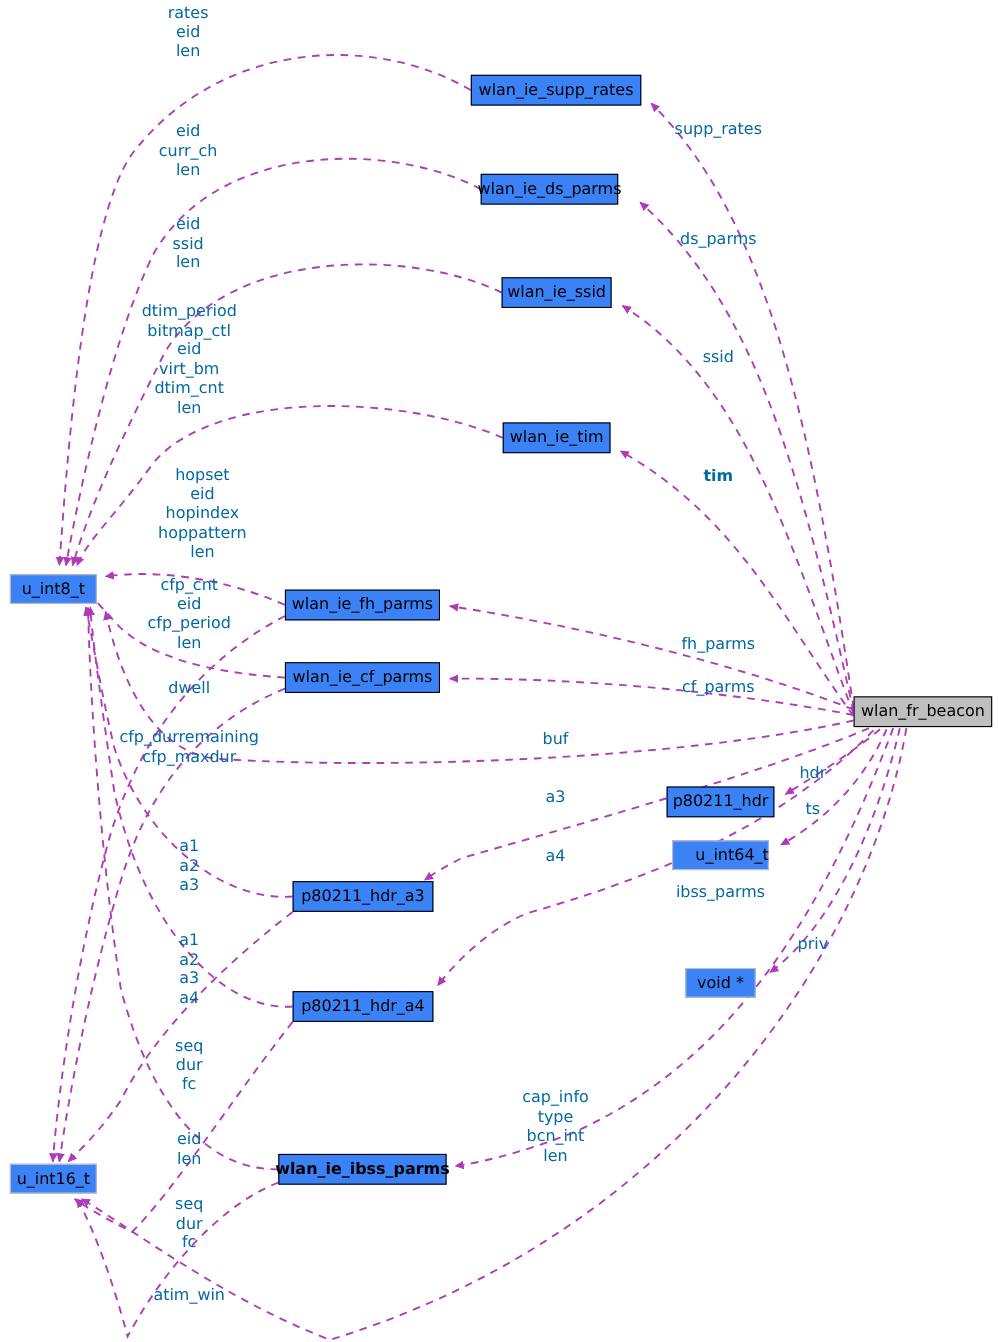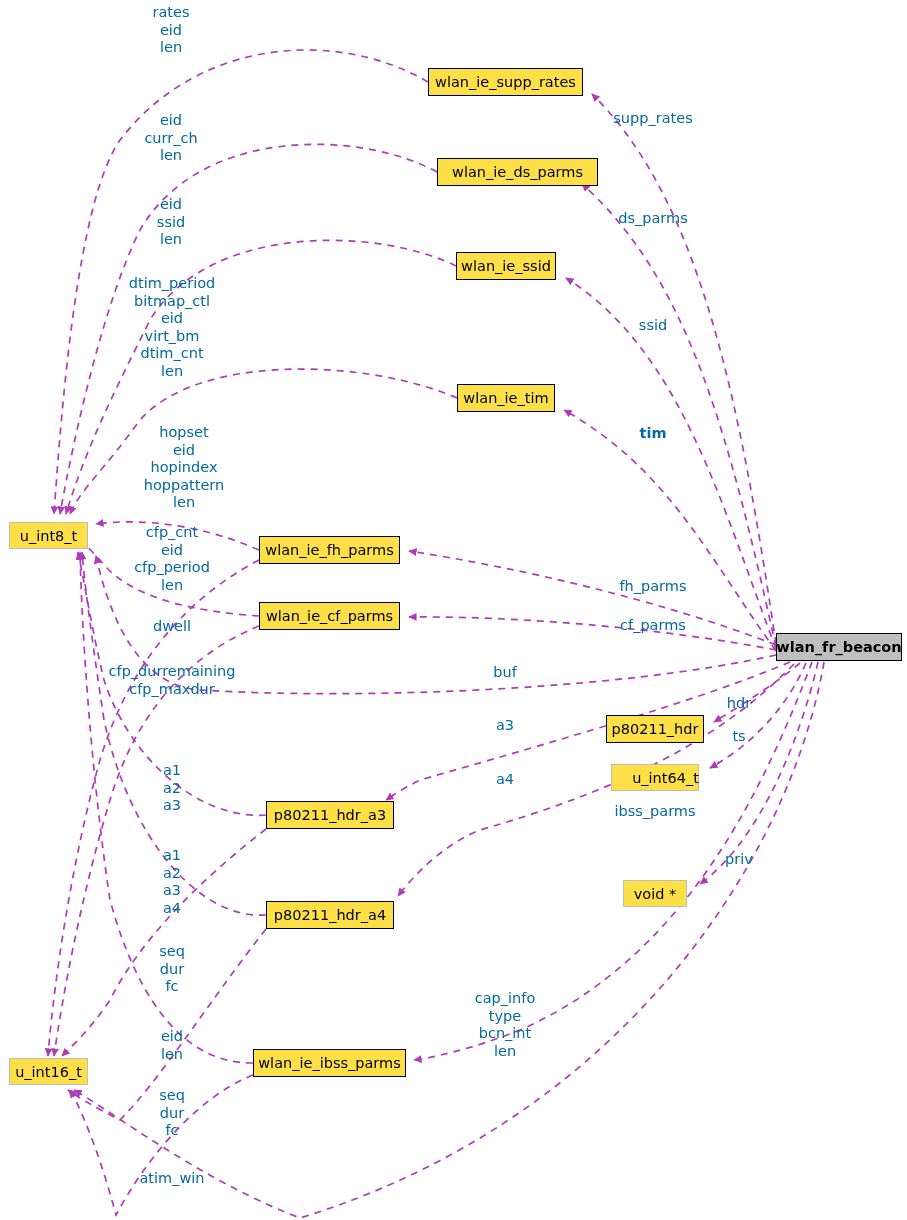--- a/index.html
+++ b/index.html
@@ -1,23 +1,23 @@
 <!DOCTYPE html>
 <html><head>
 <meta charset="utf-8">
 <style>
   html,body{margin:0;padding:0;background:#ffffff;}
   body{font-family:"DejaVu Sans","Liberation Sans",sans-serif;}
   #diagram{position:relative;width:907px;height:1220px;background:#ffffff;overflow:hidden;}
   #edges{position:absolute;left:0;top:0;width:907px;height:1220px;}
   .node{position:absolute;box-sizing:border-box;display:flex;align-items:center;justify-content:center;
-        font-size:14.5px;color:#000000;white-space:nowrap;background:#fde047;}
+        font-size:14.5px;color:#000000;white-space:nowrap;background:#3b82f6;}
   .node.doc{border:1.6px solid #000000;}
   .node.ext{border:1.4px solid #bdbdbd;}
-  .node.self{background:#bfbfbf;border:1.6px solid #000000;font-weight:bold;}
+  .node.self{background:#bfbfbf;border:1.6px solid #000000;}
   .elabel{position:absolute;font-size:14.5px;color:#0369a1;white-space:pre;text-align:center;
           line-height:17.5px;transform:translateX(-50%);}
 </style>
 </head>
 <body>
 
 <div id="diagram">
   <svg id="edges" viewBox="0 0 907 1220" xmlns="http://www.w3.org/2000/svg">
     <defs>
       <marker id="ah" markerWidth="9" markerHeight="9" refX="7.6" refY="4.5" orient="auto" markerUnits="userSpaceOnUse">
@@ -65,33 +65,33 @@
 
       <path d="M812,662 C760,800 680,960 520,1030 C470,1050 430,1058 414,1060"></path>
 
       <path d="M818,662 C800,740 760,840 700,884"></path>
 
       <path d="M824,662 C790,860 620,1120 300,1218 C200,1180 110,1110 74,1090"></path>
     </g>
   </svg>
 
   <div class="node doc" style="left:428px;top:68px;width:155px;height:28px;">wlan_ie_supp_rates</div>
-  <div class="node doc" style="left:437px;top:158px;width:161px;height:28px;">wlan_ie_ds_parms</div>
+  <div class="node doc" style="left:437px;top:158px;width:125px;height:28px;">wlan_ie_ds_parms</div>
   <div class="node doc" style="left:456px;top:252px;width:100px;height:28px;">wlan_ie_ssid</div>
   <div class="node doc" style="left:457px;top:384px;width:98px;height:28px;">wlan_ie_tim</div>
   <div class="node doc" style="left:259px;top:536px;width:141px;height:28px;">wlan_ie_fh_parms</div>
   <div class="node doc" style="left:259px;top:602px;width:141px;height:28px;">wlan_ie_cf_parms</div>
   <div class="node ext" style="left:9px;top:522px;width:79px;height:27px;">u_int8_t</div>
   <div class="node ext" style="left:9px;top:1058px;width:79px;height:27px;">u_int16_t</div>
   <div class="node ext" style="left:611px;top:764px;width:88px;height:27px;padding-left:21px;">u_int64_t</div>
   <div class="node ext" style="left:623px;top:880px;width:64px;height:27px;">void *</div>
   <div class="node doc" style="left:606px;top:715px;width:98px;height:28px;">p80211_hdr</div>
   <div class="node doc" style="left:266px;top:801px;width:128px;height:28px;">p80211_hdr_a3</div>
   <div class="node doc" style="left:266px;top:901px;width:128px;height:28px;">p80211_hdr_a4</div>
-  <div class="node doc" style="left:253px;top:1049px;width:153px;height:28px;">wlan_ie_ibss_parms</div>
+  <div class="node doc" style="left:253px;top:1049px;width:153px;height:28px;font-weight:bold;">wlan_ie_ibss_parms</div>
   <div class="node self" style="left:776px;top:633px;width:126px;height:28px;">wlan_fr_beacon</div>
 
   <div class="elabel" style="left:171px;top:4px;">rates
 eid
 len</div>
   <div class="elabel" style="left:171px;top:112px;">eid
 curr_ch
 len</div>
   <div class="elabel" style="left:171px;top:196px;">eid
 ssid

